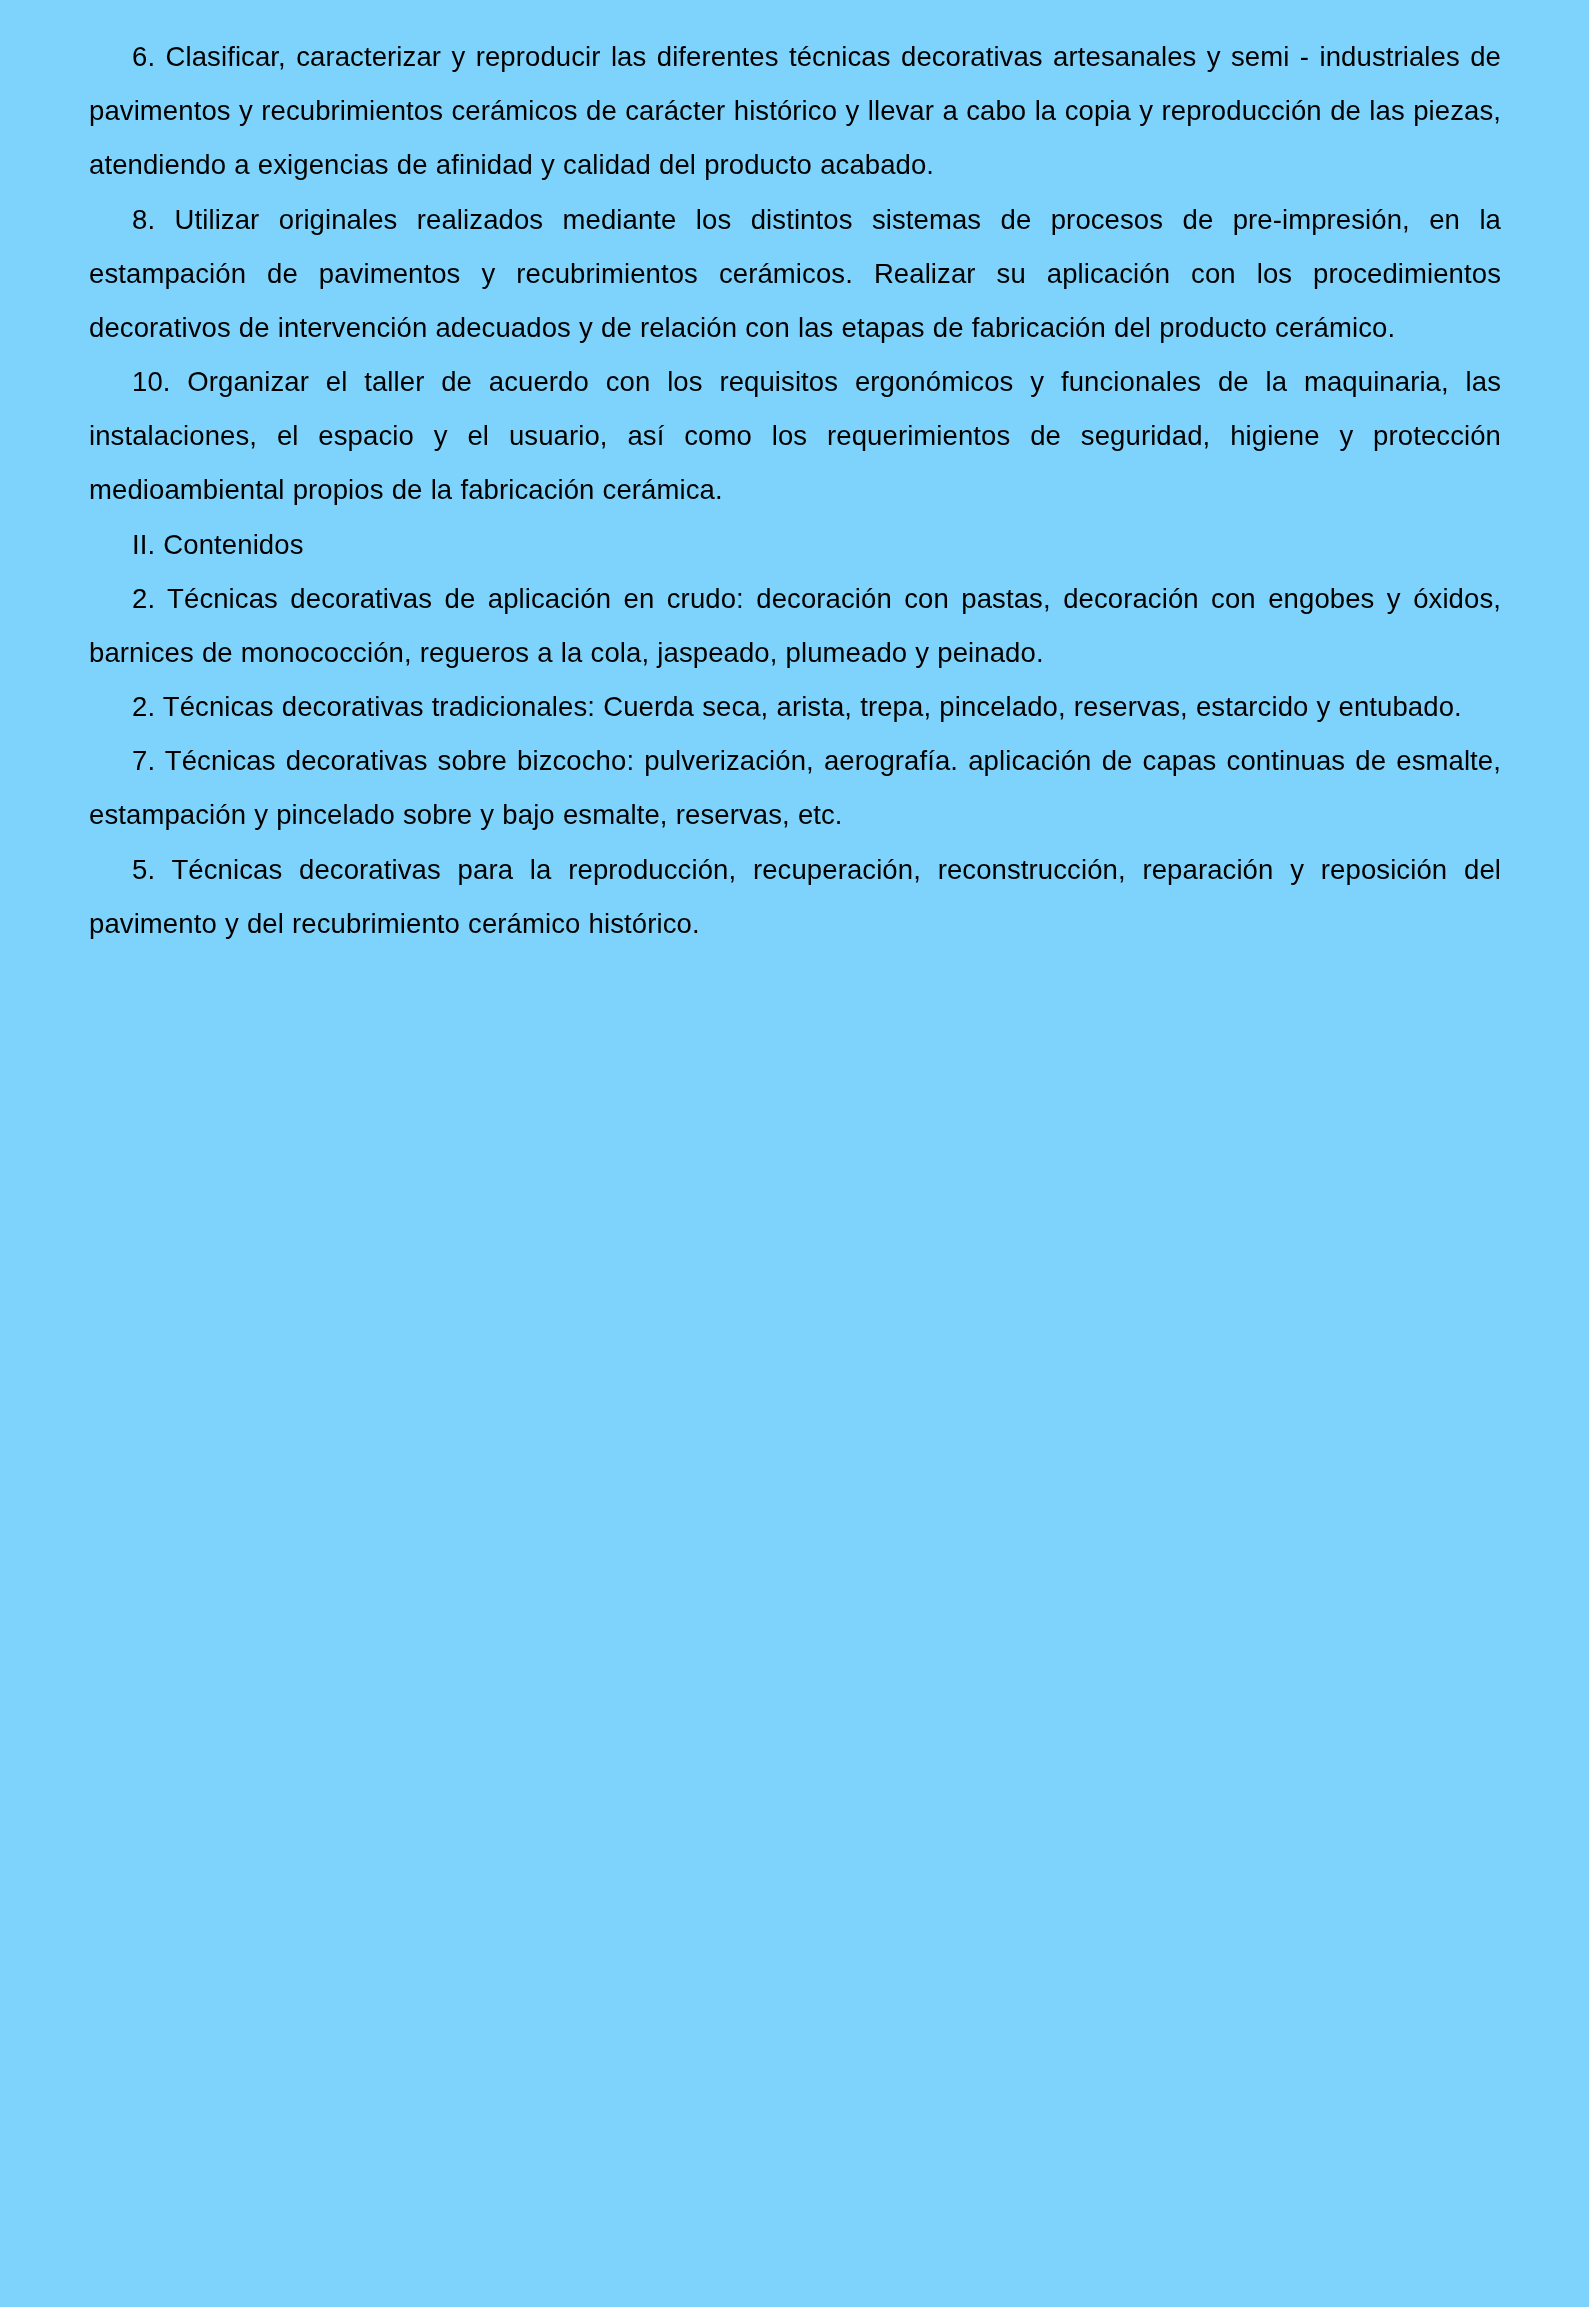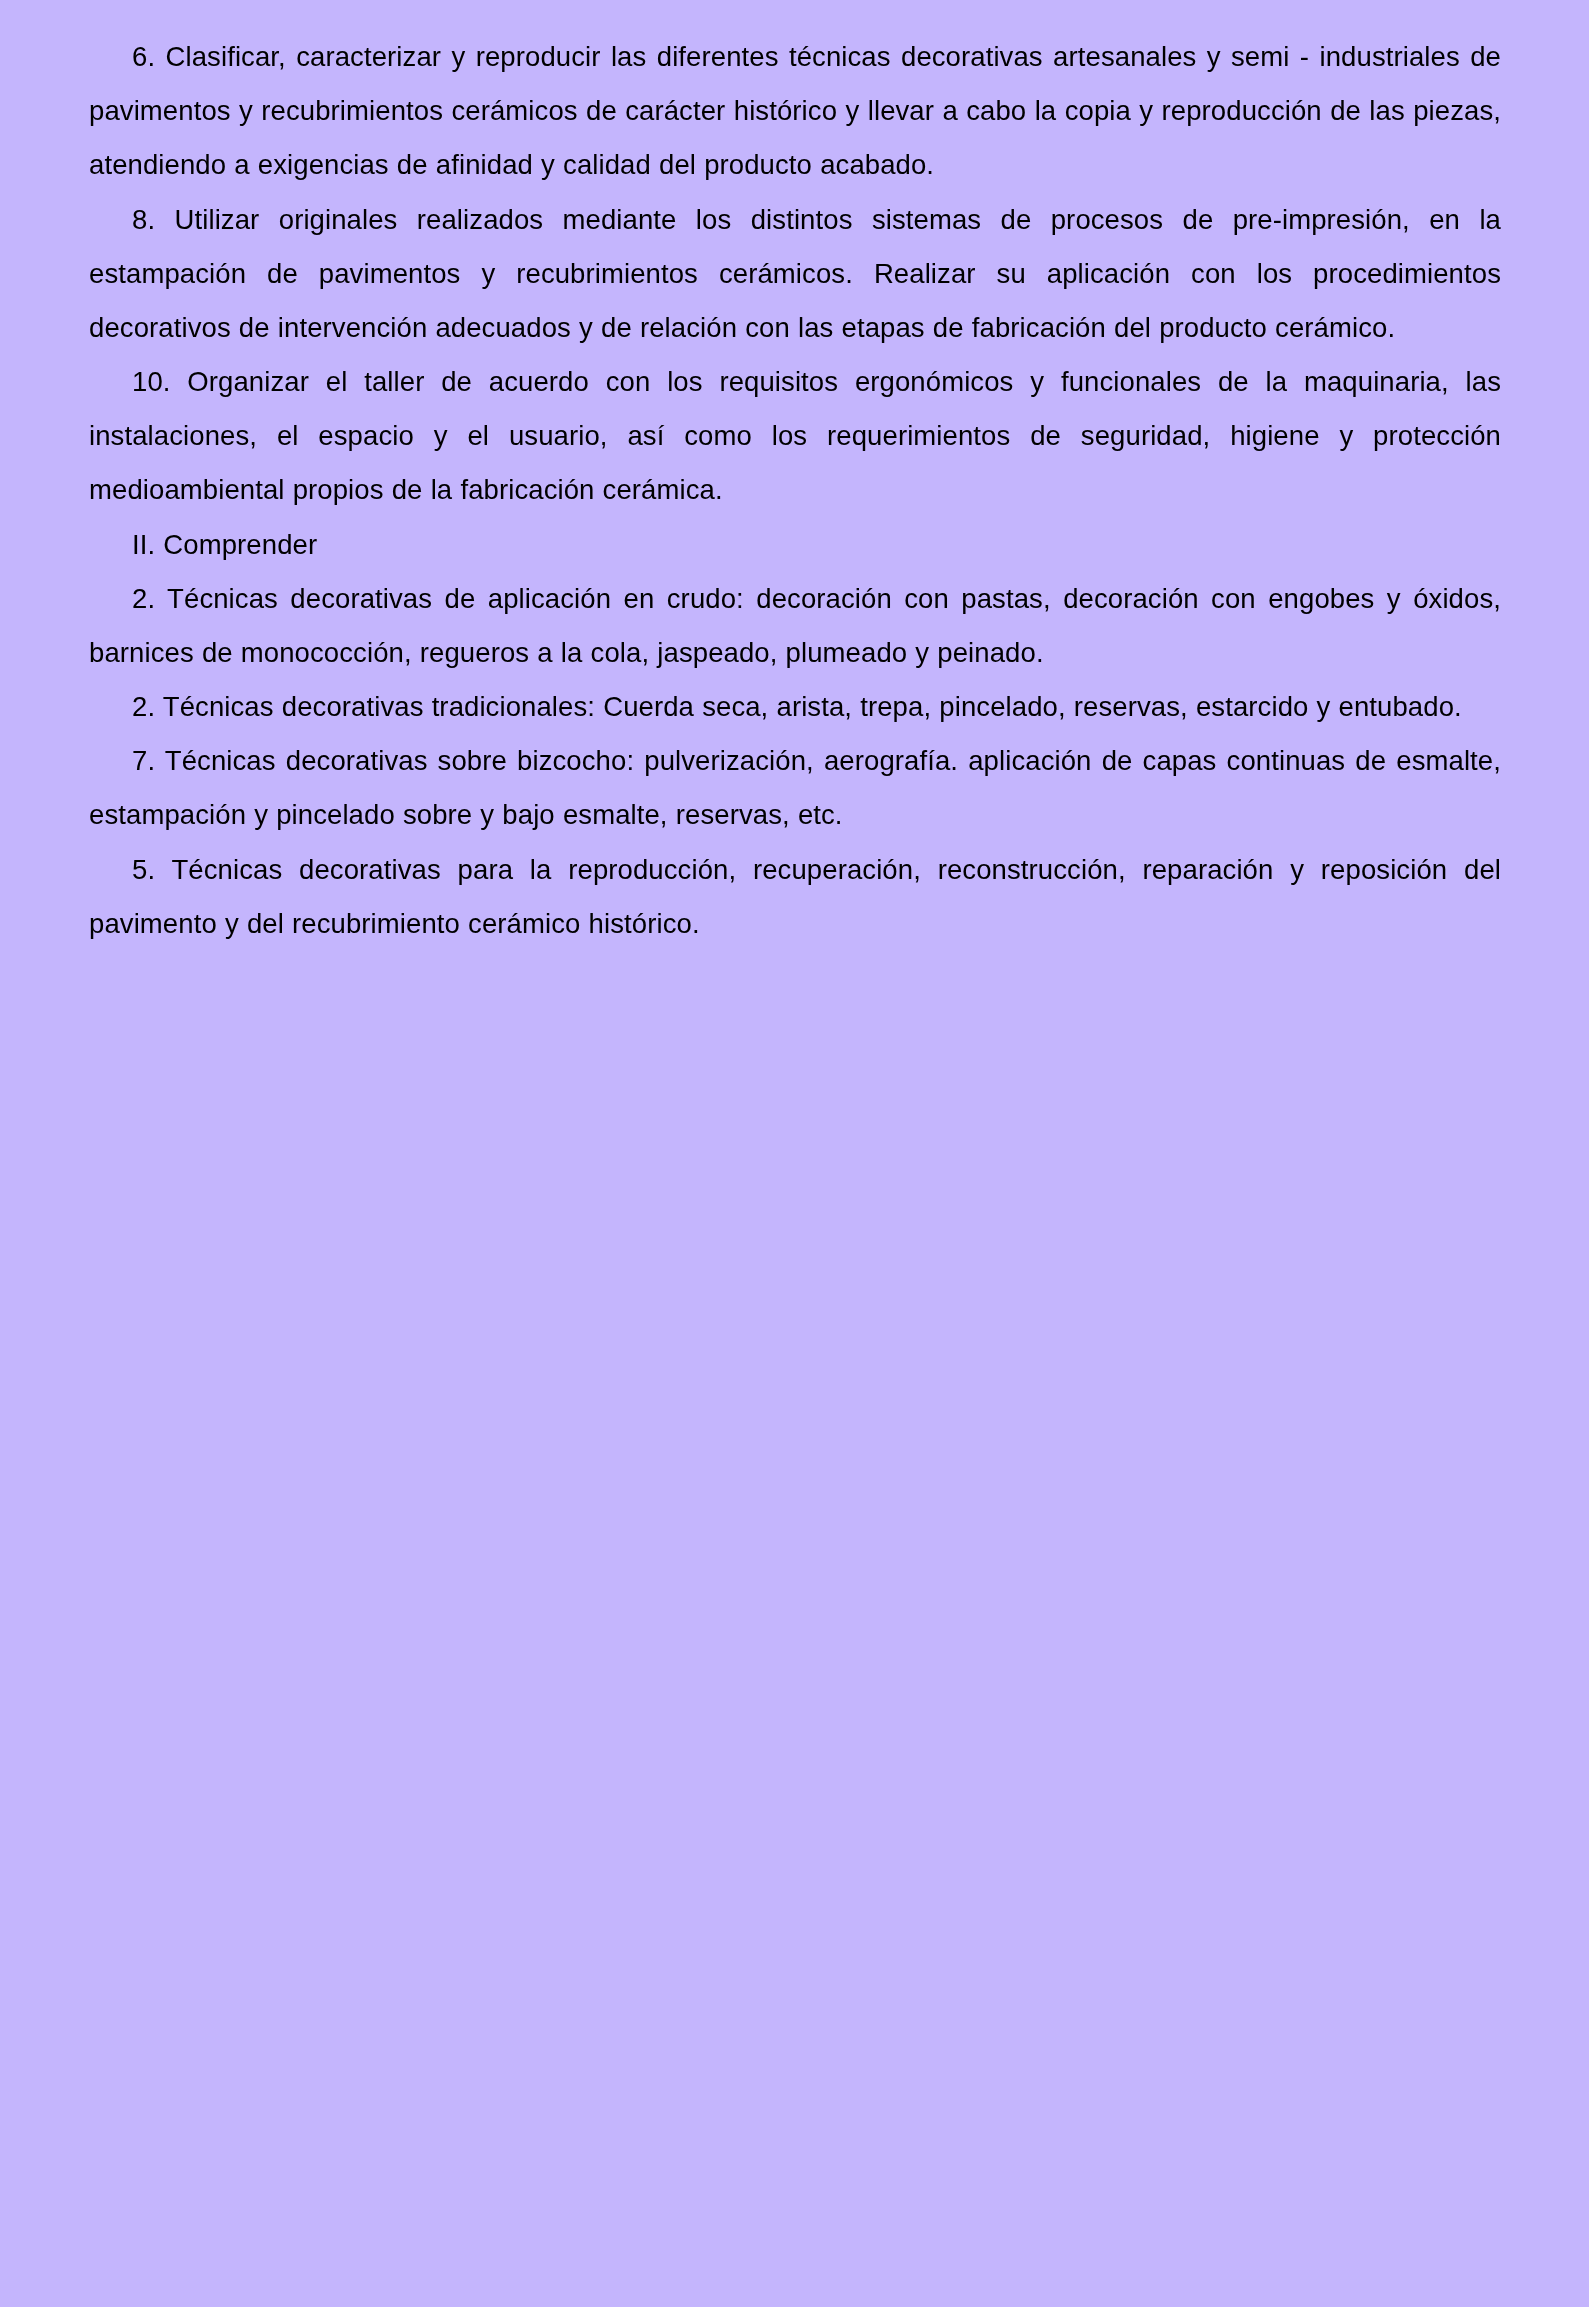--- a/index.html
+++ b/index.html
@@ -9,21 +9,21 @@
   }
   body {
     font-family: "Liberation Sans", sans-serif;
     color: #000000;
   }
   .page {
     width: 1590px;
     min-height: 2307px;
     box-sizing: border-box;
     padding: 30px 89px 45px 89px;
-    background: #c4b5fd;
+    background: #7dd3fc;
   }
   .doc-body {
     width: 100%;
   }
   p.para {
     margin: 0 0 0 0;
     font-size: 27.5px;
     line-height: 1.97;
     text-align: justify;
     text-justify: inter-word;
@@ -37,20 +37,20 @@
   
 </style>
 </head>
 <body>
 
 <div class="page">
   <div class="doc-body">
     <p class="para indent">6. Clasificar, caracterizar y reproducir las diferentes técnicas decorativas artesanales y semi - industriales de pavimentos y recubrimientos cerámicos de carácter histórico y llevar a cabo la copia y reproducción de las piezas, atendiendo a exigencias de afinidad y calidad del producto acabado.</p>
     <p class="para indent">8. Utilizar originales realizados mediante los distintos sistemas de procesos de pre-impresión, en la estampación de pavimentos y recubrimientos cerámicos. Realizar su aplicación con los procedimientos decorativos de intervención adecuados y de relación con las etapas de fabricación del producto cerámico.</p>
     <p class="para indent">10. Organizar el taller de acuerdo con los requisitos ergonómicos y funcionales de la maquinaria, las instalaciones, el espacio y el usuario, así como los requerimientos de seguridad, higiene y protección medioambiental propios de la fabricación cerámica.</p>
-    <p class="para indent">II. Comprender</p>
+    <p class="para indent">II. Contenidos</p>
     <p class="para indent">2. Técnicas decorativas de aplicación en crudo: decoración con pastas, decoración con engobes y óxidos, barnices de monococción, regueros a la cola, jaspeado, plumeado y peinado.</p>
     <p class="para indent">2. Técnicas decorativas tradicionales: Cuerda seca, arista, trepa, pincelado, reservas, estarcido y entubado.</p>
     <p class="para indent">7. Técnicas decorativas sobre bizcocho: pulverización, aerografía. aplicación de capas continuas de esmalte, estampación y pincelado sobre y bajo esmalte, reservas, etc.</p>
     <p class="para indent">5. Técnicas decorativas para la reproducción, recuperación, reconstrucción, reparación y reposición del pavimento y del recubrimiento cerámico histórico.</p>
   </div>
 </div>
 
 
 </body></html>

